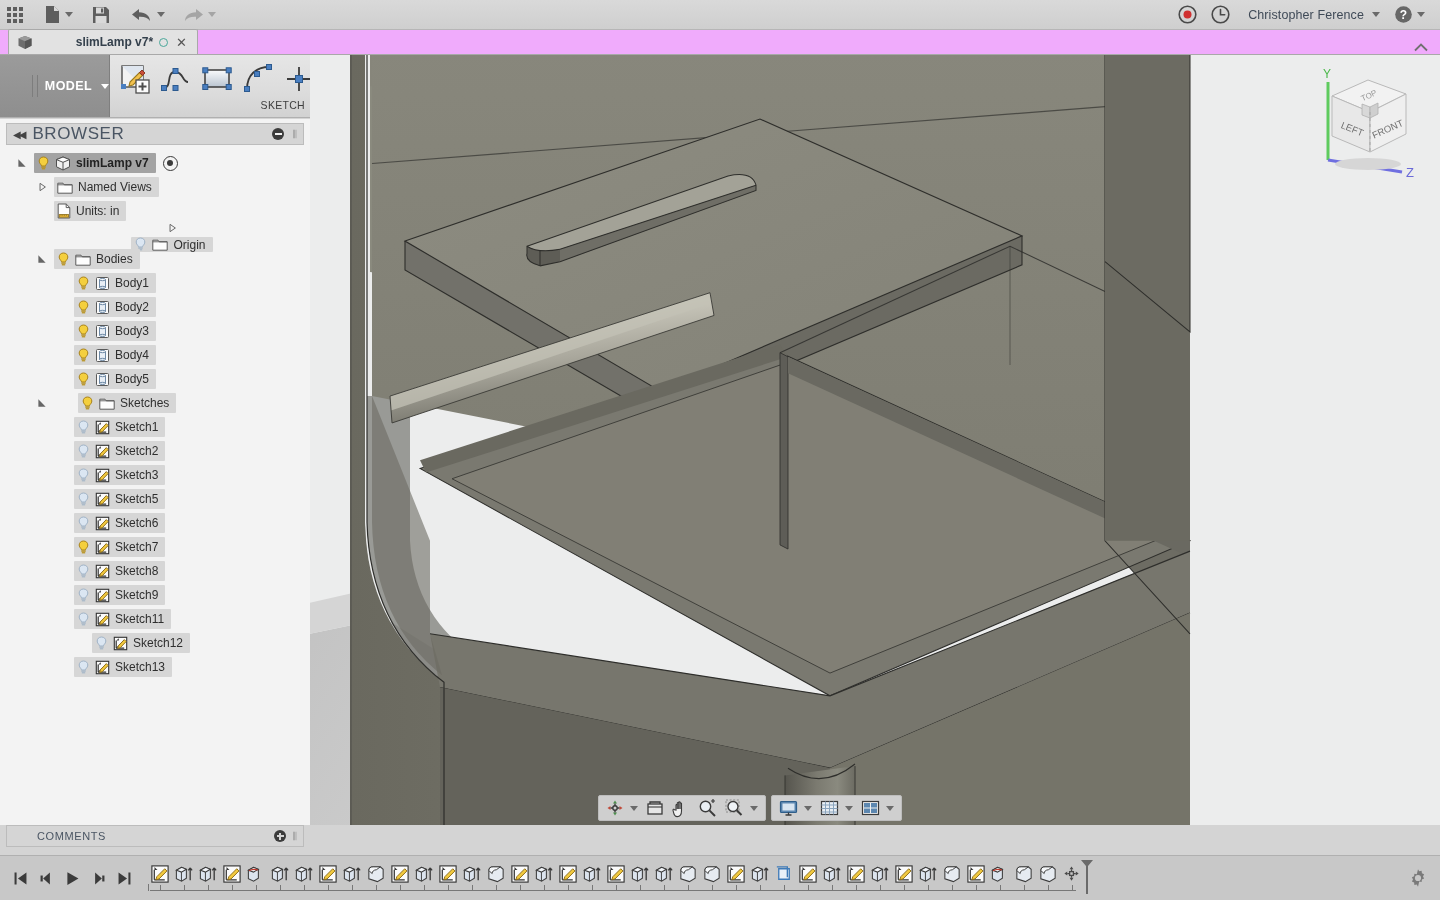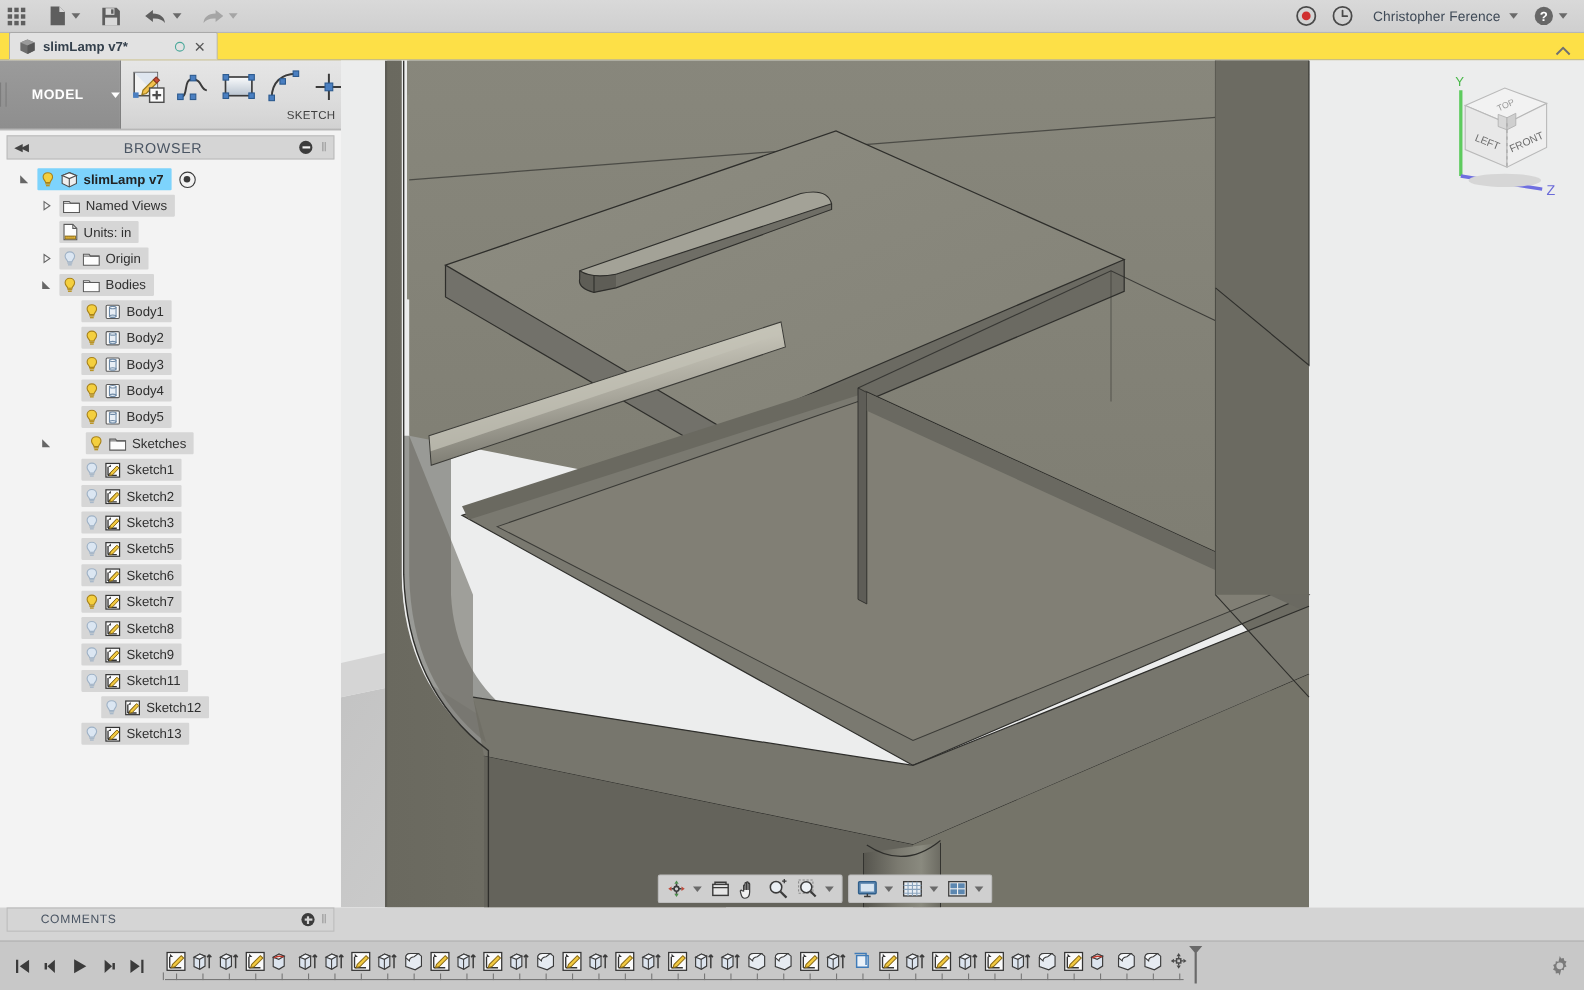--- a/index.html
+++ b/index.html
@@ -32,22 +32,22 @@
     font-size: 12.5px; color: #3f4a57; padding: 0 4px; letter-spacing: .1px;
   }
 
   
   .grid9 { display: grid; grid-template-columns: repeat(3, 4px); grid-gap: 2px; }
   .grid9 i { width: 4px; height: 4px; background: #5e5e5e; display: block; }
 
   
   .tabstrip {
     position: absolute; top: 30px; left: 0; width: 1440px; height: 25px;
-    background: #fde047; border-bottom: 1px solid #a9a9a9;
-    display: flex; align-items: flex-end;
+    background: #f0abfc; border-bottom: 1px solid #a9a9a9;
+    display: flex; align-items: flex-end; text-align: right;
   }
   .doctab {
     height: 25px; min-width: 190px; background: #e2e2e2;
     border: 1px solid #a9a9a9; border-bottom: none;
     display: flex; align-items: center; padding: 0 8px; gap: 6px;
     border-radius: 2px 2px 0 0;
   }
   .doctab .title { font-size: 12px; color: #34404c; font-weight: 600; flex: 1; }
   .tab-dot {
     width: 9px; height: 9px; border: 1.5px solid #4aa89a; border-radius: 50%;
@@ -59,21 +59,21 @@
 
   
   .ribbon {
     position: absolute; top: 55px; left: 0; width: 1440px; height: 63px;
     background: linear-gradient(#e6e6e6 0%, #dcdcdc 60%, #d2d2d2 100%);
     border-bottom: 1px solid #b0b0b0;
     display: flex; align-items: stretch;
   }
   .wsbtn {
     width: 110px; background: linear-gradient(#9b9b9b,#8e8e8e);
-    display: flex; align-items: center; justify-content: space-between; gap: 5px;
+    display: flex; align-items: center; justify-content: flex-end; gap: 5px;
     border-right: 1px solid #7f7f7f;
   }
   .wsbtn .lbl { color: #fff; font-size: 12.5px; font-weight: 700; letter-spacing: .4px; }
   .wsbtn .caret-dn { border-top-color: #fff; }
   .grip { width: 6px; height: 22px; border-left: 1px solid #7d7d7d; border-right: 1px solid #7d7d7d; margin-right: 2px; }
 
   .rgroup {
     display: flex; flex-direction: column; align-items: flex-end;
     padding: 3px 6px 0 6px; position: relative;
   }
@@ -95,41 +95,41 @@
   
   .browser {
     position: absolute; top: 119px; left: 0; width: 310px; bottom: 75px;
     background: #f3f3f3; z-index: 5;
   }
   .browser-head {
     margin: 4px 6px 0 6px; height: 22px; background: #d5d5d5;
     border: 1px solid #bcbcbc; display: flex; align-items: center;
     padding: 0 6px; gap: 8px;
   }
-  .browser-head .ttl { font-size: 13px; color: #4a5563; letter-spacing: .6px; flex: 1; text-align: center; }
+  .browser-head .ttl { font-size: 17px; color: #4a5563; letter-spacing: .6px; flex: 1; }
   .dbl-arrow { color: #444; font-size: 10px; letter-spacing: -2px; }
   .min-circ {
     width: 12px; height: 12px; border-radius: 50%; background: #3c3c3c;
     display: flex; align-items: center; justify-content: center;
   }
   .min-circ::after { content: ""; width: 7px; height: 2px; background: #f3f3f3; }
 
   .tree { padding: 6px 0 0 0; }
   .row {
     display: flex; align-items: center; height: 24px; gap: 4px; padding-left: 0;
   }
   .tw { width: 16px; display: flex; align-items: center; justify-content: center; }
   .tri-c { width: 9px; height: 10px; }
   .tri-o { width: 10px; height: 10px; }
 
   .rowbg {
     display: inline-flex; align-items: center; gap: 5px; height: 20px;
     background: #d6d6d6; padding: 0 7px 0 3px; border-radius: 1px;
   }
-  .rowbg.sel { background: #7dd3fc; }
+  .rowbg.sel { background: #a3a3a3; }
   .rowbg .nm { font-size: 12px; color: #2f2f2f; }
   .rowbg.root .nm { font-weight: 700; color: #222; }
 
   .bulb { width: 13px; height: 15px; display: block; }
   .folder { width: 16px; height: 13px; display: block; }
   .docico { width: 14px; height: 16px; display: block; }
   .bodyico { width: 15px; height: 15px; display: block; }
   .sketchico { width: 15px; height: 15px; display: block; }
   .cubeico { width: 16px; height: 15px; }
   .eye-target {
@@ -853,21 +853,21 @@
               <path d="M1.2 1h8l3.6 3.6v10.4H1.2z" fill="#fdfdfd" stroke="#5a5a5a" stroke-width="1"></path>
               <path d="M9.2 1v3.6h3.6" fill="none" stroke="#5a5a5a" stroke-width="1"></path>
               <rect x="2.2" y="11.6" width="9.4" height="2.6" fill="#e8b93c" stroke="#8a6a15" stroke-width=".8"></rect>
               <g stroke="#8a6a15" stroke-width=".7">
                 <path d="M4 11.6v1.3M5.8 11.6v1.3M7.6 11.6v1.3M9.4 11.6v1.3"></path>
               </g>
             </svg>
             <span class="nm">Units: in</span>
           </span>
         </div>
-        <div class="row" style="padding-left: 34px;">
+        <div class="row" style="padding-left: 34px; flex-direction: column;">
           <span class="tw">
             <svg viewBox="0 0 11 11" class="tri-c">
               <path d="M2.5 1 L9 5.5 L2.5 10 Z" fill="none" stroke="#666" stroke-width="1.2"></path>
             </svg>
           </span>
           <span class="rowbg">
             <svg viewBox="0 0 13 15" class="bulb">
               <path d="M6.5 1C3.9 1 2.2 2.8 2.2 5c0 1.7 1 2.7 1.7 3.6.4.5.6.9.6 1.4h4c0-.5.2-.9.6-1.4.7-.9 1.7-1.9 1.7-3.6C10.8 2.8 9.1 1 6.5 1z" fill="#dbe6f2" stroke="#9fb2c6" stroke-width="1"></path>
               <rect x="4.3" y="10.4" width="4.4" height="1.4" fill="#a8b8c9"></rect>
               <rect x="4.8" y="12.1" width="3.4" height="1.3" fill="#a8b8c9"></rect>

